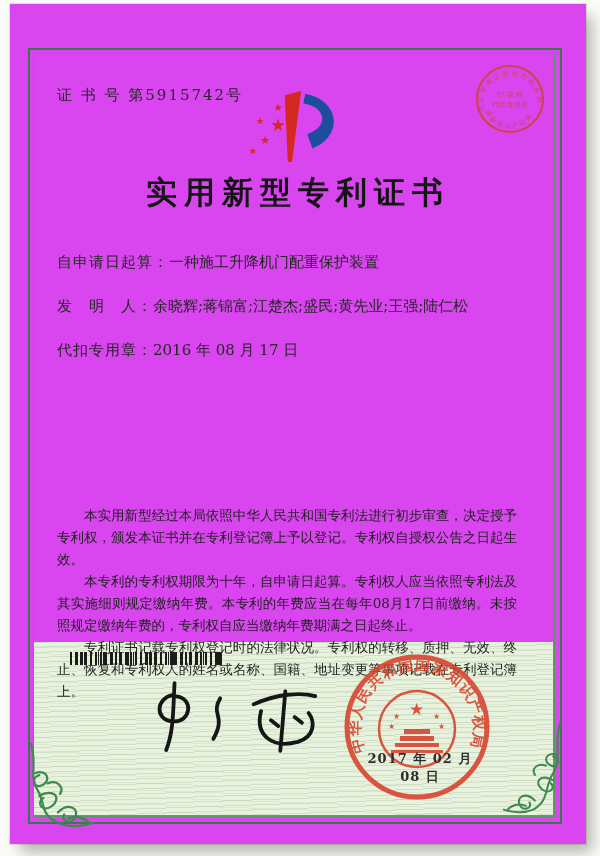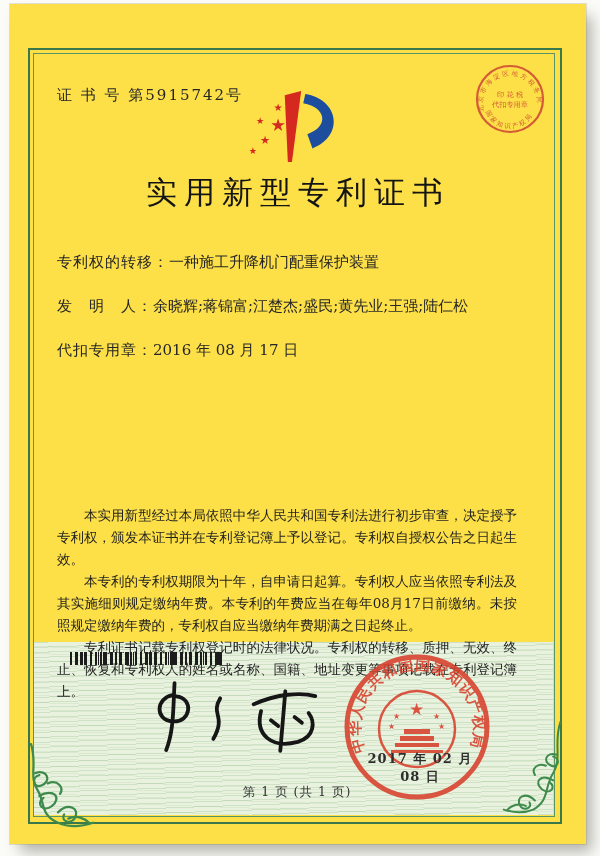--- a/index.html
+++ b/index.html
@@ -1,32 +1,32 @@
 <!DOCTYPE html>
 <html><head>
 <meta charset="utf-8">
 <style>
   html,body{margin:0;padding:0;width:600px;height:856px;background:#fbfbf8;overflow:hidden;
     font-family:"DejaVu Serif","Liberation Serif",serif;}
   .paper{position:absolute;left:10px;top:4px;width:576px;height:840px;
-    background:#fde047;
+    background:#d946ef;
     box-shadow:8px 10px 14px -2px rgba(95,95,82,.45), 0 0 0 1px #e4e1d2;}
   .frame-outer{position:absolute;left:18px;top:44px;width:530px;height:772px;
     border:2px solid #39784a;pointer-events:none;}
   .frame-inner{position:absolute;left:23px;top:49px;width:520px;height:762px;
     border:1px solid #5a9465;pointer-events:none;}
   .band{position:absolute;left:24px;top:638px;width:519px;height:173px;
     background:
       repeating-linear-gradient(178deg, rgba(110,165,105,.22) 0 1px, rgba(255,255,255,0) 1px 5px),
       repeating-linear-gradient(2deg, rgba(110,165,105,.12) 0 1px, rgba(255,255,255,0) 1px 7px),
       #e9f2de;}
   .cert-no{position:absolute;left:47px;top:82px;font-size:15px;letter-spacing:2px;color:#262626;}
   .logo{position:absolute;left:232px;top:86px;width:104px;height:76px;}
   .title{position:absolute;left:0;top:168px;width:576px;text-align:center;
-    font-size:31px;font-weight:normal;letter-spacing:7px;color:#141414;}
+    font-size:31px;font-weight:bold;letter-spacing:7px;color:#141414;}
   .fields{position:absolute;left:47px;top:246px;width:480px;font-size:15px;color:#262626;}
   .field{margin-bottom:20px;line-height:24px;white-space:nowrap;}
   .field .lab{letter-spacing:1px;}
   .paras{position:absolute;left:47px;top:500px;width:460px;font-size:13.5px;line-height:22px;
     color:#1f1f1f;text-align:justify;}
   .paras p{margin:0;text-indent:2em;}
   .barcode{position:absolute;left:60px;top:648px;width:152px;height:13px;z-index:3;
     background:
       repeating-linear-gradient(90deg,#1c1c1c 0 2px,transparent 2px 5px),
       repeating-linear-gradient(90deg,#1c1c1c 0 1px,transparent 1px 7px),
@@ -62,21 +62,21 @@
     <text x="30" y="20" font-size="10" fill="#d5281e">★</text>
     <text x="27" y="40" font-size="17" fill="#d5281e">★</text>
     <text x="13" y="33" font-size="9" fill="#d5281e">★</text>
     <text x="17" y="53" font-size="11" fill="#d5281e">★</text>
     <text x="6" y="62" font-size="9" fill="#d5281e">★</text>
   </svg>
 
   <div class="title">实用新型专利证书</div>
 
   <div class="fields">
-    <div class="field"><span class="lab">专利权的转移：</span><span class="val">一种施工升降机门配重保护装置</span></div>
+    <div class="field"><span class="lab">自申请日起算：</span><span class="val">一种施工升降机门配重保护装置</span></div>
     <div class="field"><span class="lab">发　明　人：</span><span class="val">余晓辉;蒋锦富;江楚杰;盛民;黄先业;王强;陆仁松</span></div>
     <div class="field"><span class="lab">代扣专用章：</span><span class="val">2016 年 08 月 17 日</span></div>
   </div>
 
   <div class="paras">
     <p>本实用新型经过本局依照中华人民共和国专利法进行初步审查，决定授予专利权，颁发本证书并在专利登记簿上予以登记。专利权自授权公告之日起生效。</p>
     <p>本专利的专利权期限为十年，自申请日起算。专利权人应当依照专利法及其实施细则规定缴纳年费。本专利的年费应当在每年08月17日前缴纳。未按照规定缴纳年费的，专利权自应当缴纳年费期满之日起终止。</p>
     <p>专利证书记载专利权登记时的法律状况。专利权的转移、质押、无效、终止、恢复和专利权人的姓名或名称、国籍、地址变更等事项记载在专利登记簿上。</p>
   </div>
 
@@ -149,15 +149,14 @@
     <g fill="none" stroke="#3e8a4c" stroke-width="2.2" stroke-linecap="round">
       <path d="M6,2 C14,24 4,42 14,58 C24,74 18,88 36,98 C50,104 62,100 68,98"></path>
       <path d="M10,38 C22,34 26,46 16,50 C8,53 6,42 14,40"></path>
       <path d="M14,66 C28,58 36,68 26,76 C18,82 10,74 18,68"></path>
       <path d="M34,88 C44,78 56,84 50,94 C46,100 36,96 40,90"></path>
       <path d="M22,50 C32,46 38,54 34,60"></path>
       <path d="M44,94 C52,90 60,94 64,98"></path>
     </g>
   </svg>
 
-  <div class="footer">第 1 页 (共 1 页)</div>
 
 </div>
 
 </body></html>

